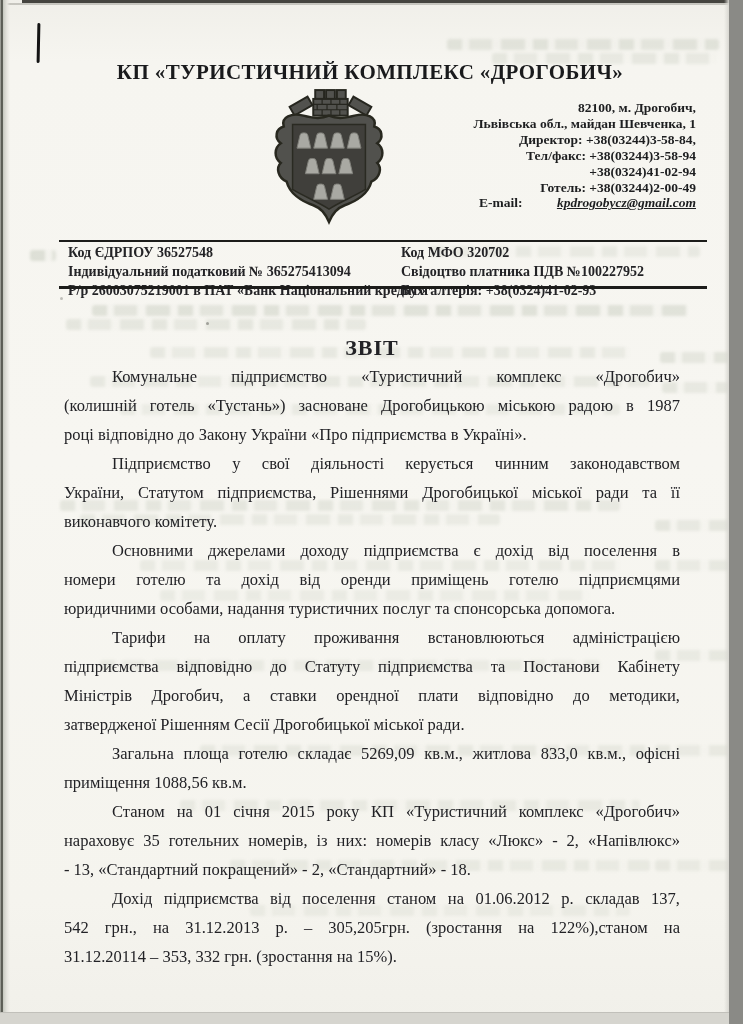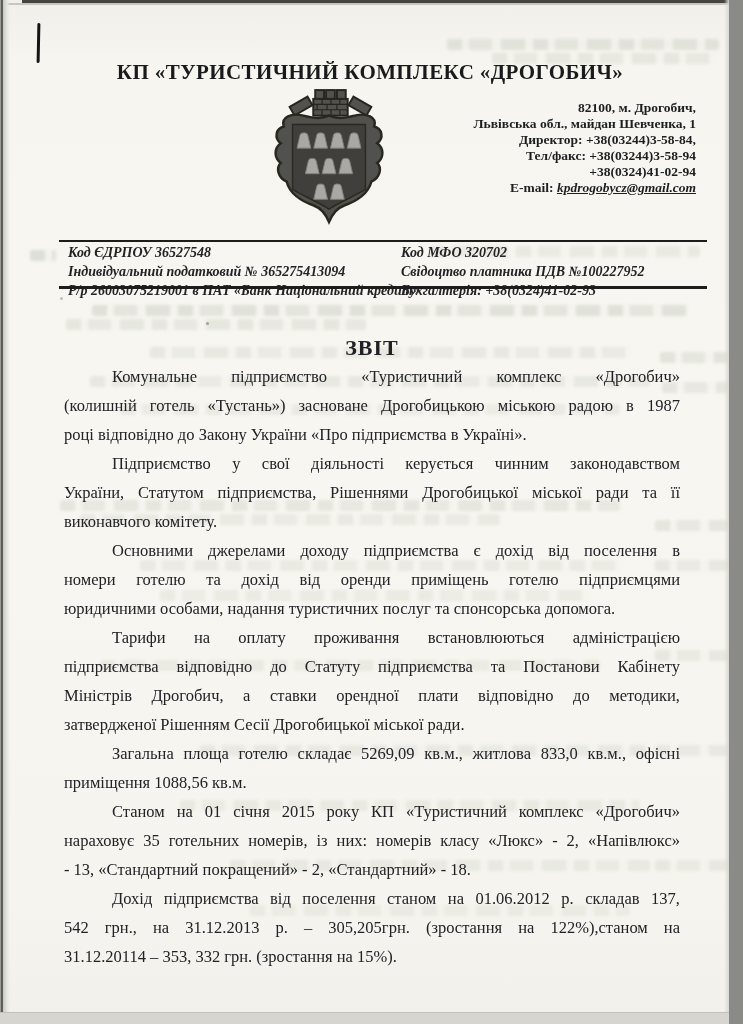--- a/index.html
+++ b/index.html
@@ -26,26 +26,26 @@
       rgba(145,156,134,.5) 0 15px, rgba(145,156,134,.06) 15px 22px,
       rgba(145,156,134,.42) 22px 45px, rgba(145,156,134,.06) 45px 54px,
       rgba(145,156,134,.48) 54px 78px, rgba(145,156,134,.06) 78px 86px); }
 
   
   .company-title { position:absolute; left:40px; width:660px; top:60px; text-align:center;
     font-size:21px; font-weight:700; letter-spacing:.4px; color:#191a1c; }
   .logo { position:absolute; left:266px; top:86px; }
   .contact { position:absolute; right:33px; top:100px; text-align:right;
     font-size:13.5px; line-height:15.9px; font-weight:700; color:#1d1e20; }
-  .contact .email-value { font-style:italic; text-decoration:underline; font-weight:600; }
+  .contact .email-value { font-style:italic; text-decoration:underline; font-weight:600;margin-left:31px; }
 
   
   .rule-top { position:absolute; left:59px; top:240px; width:648px; height:2px; background:#1c1c1a; }
   .rule-bottom { position:absolute; left:59px; top:286px; width:648px; height:3px; background:#1c1c1a; }
-  .req { position:absolute; top:244px; font-size:14px; line-height:18.8px; font-weight:600; color:#232326; white-space:nowrap;font-style:italic; }
+  .req { position:absolute; top:244px; font-size:14px; line-height:18.8px; font-weight:600; color:#232326; white-space:nowrap; }
   .req.left { left:68px; }
   .req.right { left:401px; }
 
   
   .report { position:absolute; left:64px; top:333px; width:616px; font-size:16.5px; color:#222226; }
   .report-title { height:29px; line-height:29px; text-align:center; font-weight:700; font-size:22px; letter-spacing:1px; }
   .bline { height:29px; line-height:29px; text-align:justify; text-align-last:justify; overflow:hidden; }
   .bline.ind { padding-left:48px; }
   .bline.last { text-align-last:left; }
 </style>
@@ -116,20 +116,21 @@
     </g>
   </svg>
 
   <div class="contact">
     <div id="contact-lines">
         <div>82100, м. Дрогобич,</div>
         <div>Львівська обл., майдан Шевченка, 1</div>
         <div>Директор: +38(03244)3-58-84,</div>
         <div>Тел/факс: +38(03244)3-58-94</div>
         <div>+38(0324)41-02-94</div>
+        <div>Готель: +38(03244)2-00-49</div>
       </div>
     <div><span>E-mail: </span><span class="email-value">kpdrogobycz@gmail.com</span></div>
   </div>
 
   <div class="rule-top"></div>
   <div id="req-left" class="req left">
       <div>Код ЄДРПОУ 36527548</div>
       <div>Індивідуальний податковий № 365275413094</div>
       <div>Р/р 26003075219001 в ПАТ «Банк Національний кредит»</div>
     </div>

